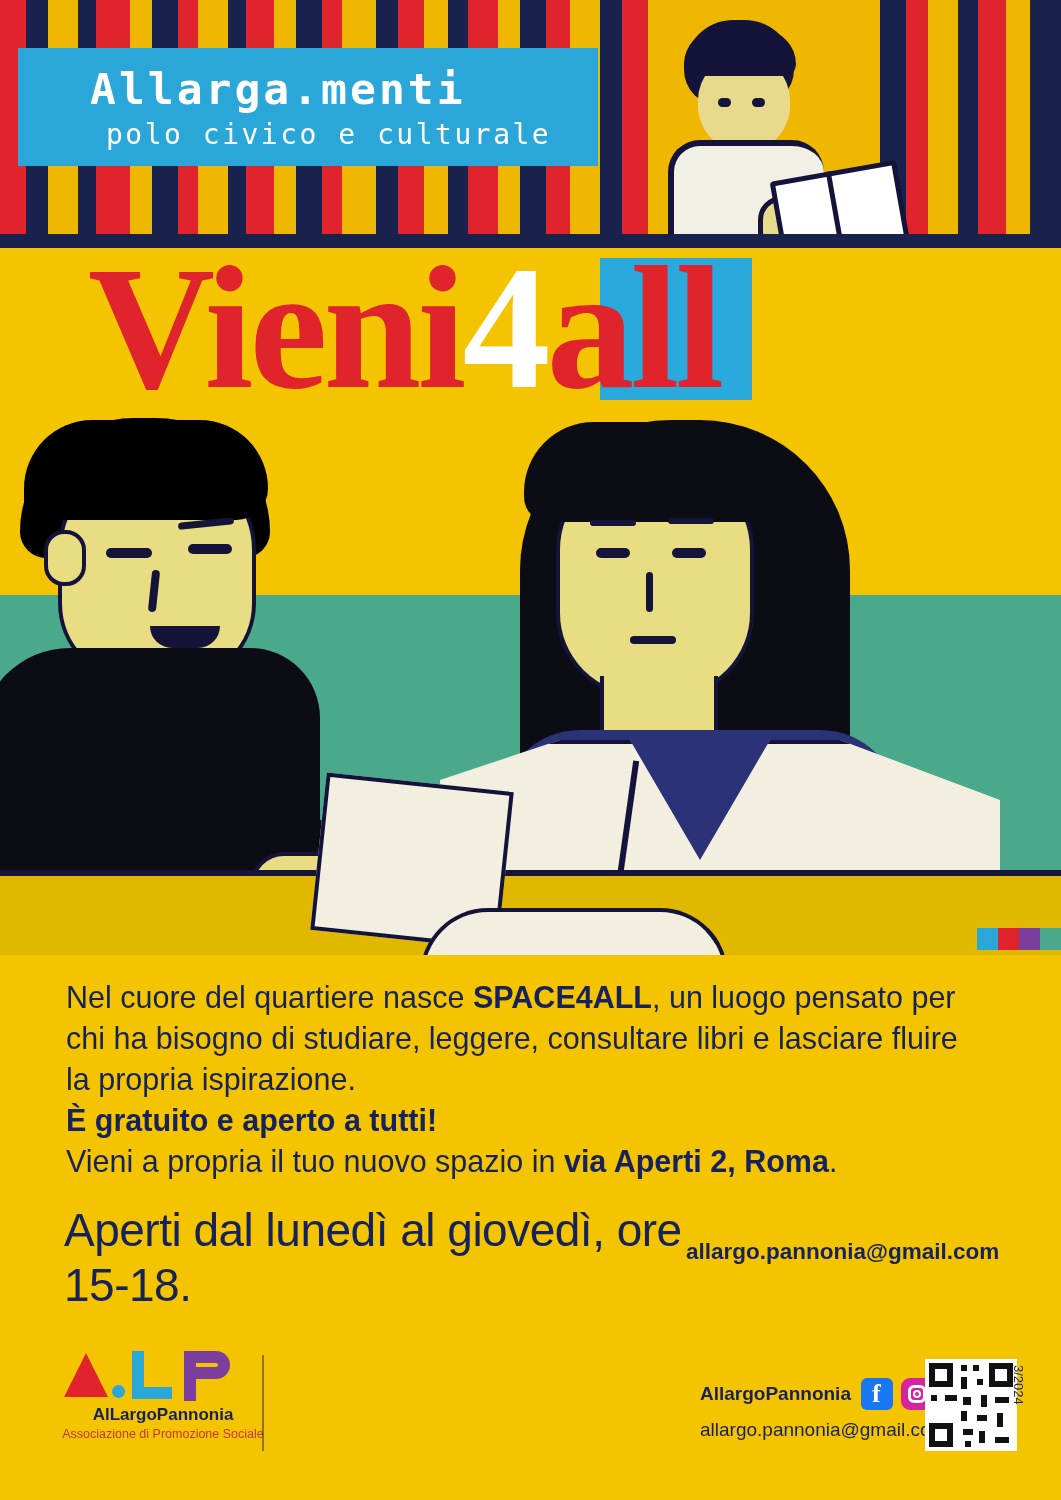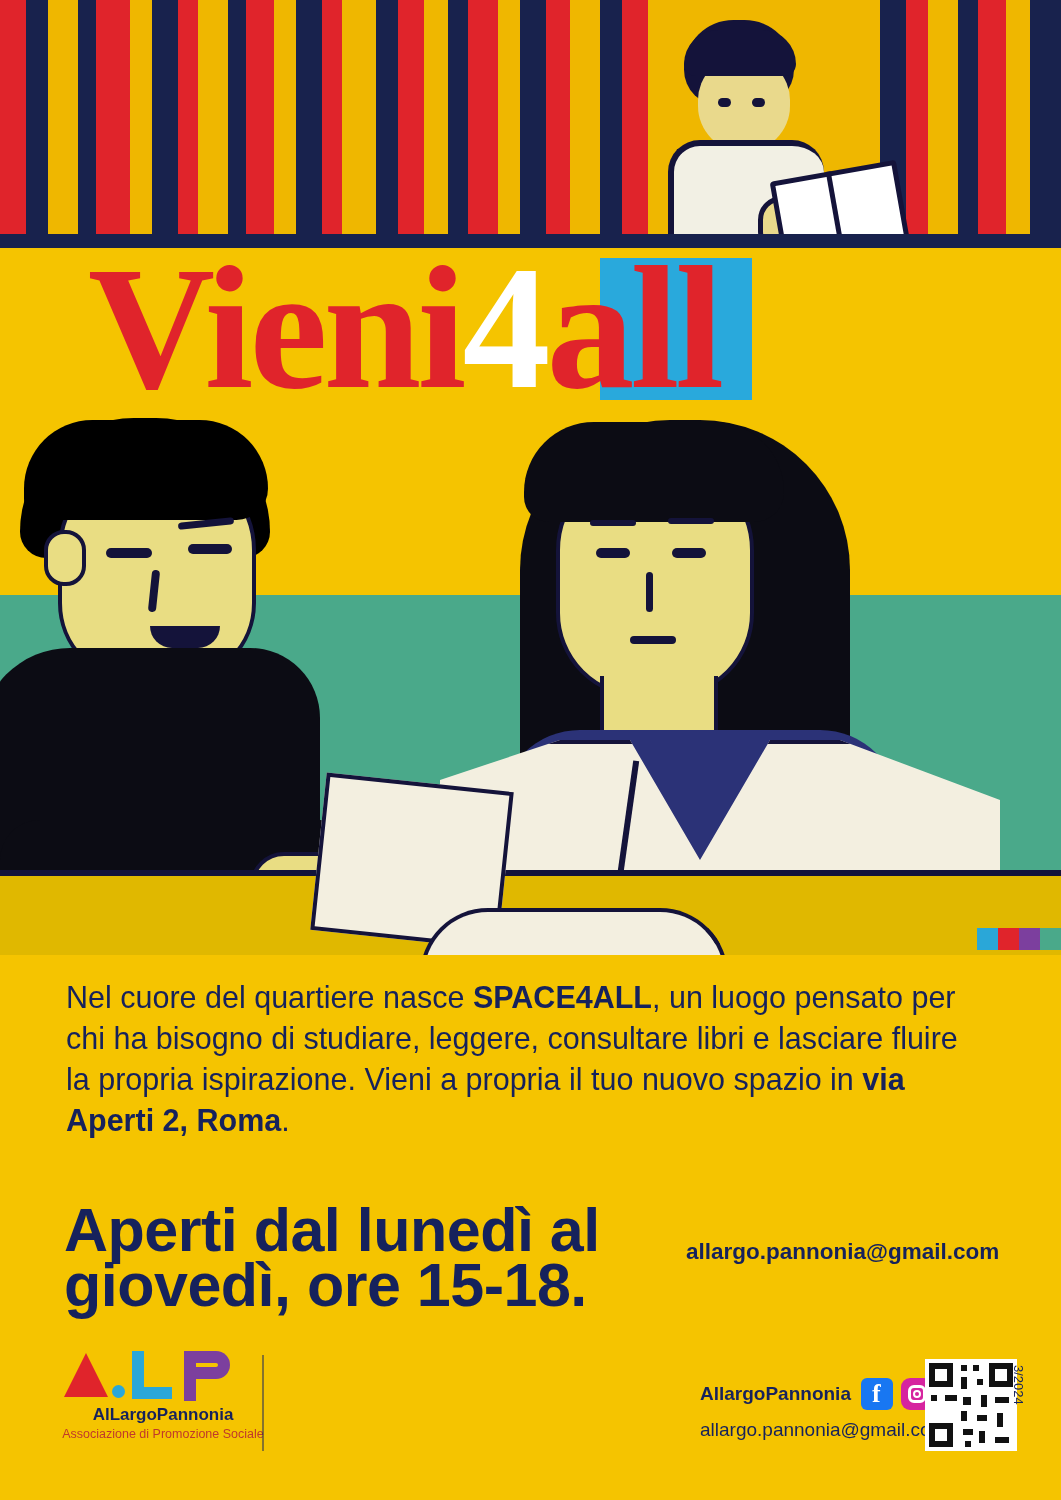--- a/index.html
+++ b/index.html
@@ -140,21 +140,21 @@
     position:absolute;left:0;top:955px;width:1061px;height:380px;background:#f5c400;
   }
   .para{
     position:absolute;left:66px;top:22px;width:900px;
     color:#16225c;font-size:30.5px;line-height:41px;
   }
   .para b{font-weight:bold;}
   .para .free{display:block;font-weight:bold;}
   .hours{
     position:absolute;left:64px;top:248px;width:620px;
-    color:#16225c;font-weight:bold;font-size:61px;line-height:55px;
+    color:#16225c;font-weight:normal;font-size:46px;line-height:55px;
     letter-spacing:-0.5px;
   }
   .info{
     position:absolute;left:686px;top:282px;width:360px;
     color:#16225c;font-weight:bold;font-size:22.5px;line-height:30px;
   }
 
   
   .footer{
     position:absolute;left:0;top:1335px;width:1061px;height:165px;background:#f5c400;
@@ -257,20 +257,24 @@
       <div class="eye l"></div>
       <div class="eye r"></div>
       <div class="body"></div>
       <div class="arm"></div>
       <div class="book"></div>
     </div>
 
     <div class="shelfline"></div>
   </div>
 
+  <div class="badge">
+    <div class="t1">Allarga.menti</div>
+    <div class="t2">polo civico e culturale</div>
+  </div>
 
   <div class="headline">
     <div class="cyanbox"></div>
     <div class="word"><span>Vieni</span><span class="four">4</span><span>all</span></div>
   </div>
 
   <div class="illo">
     <div class="wall"></div>
 
     <div class="p1">
@@ -313,20 +317,21 @@
       <span style="background:#2aa7d8;"></span>
       <span style="background:#e0242b;"></span>
       <span style="background:#7c3f9e;"></span>
       <span style="background:#4aa98a;"></span>
     </div>
   </div>
 
   <div class="body-area">
     <div class="para">
       <span>Nel cuore del quartiere nasce </span><b>SPACE4ALL</b><span>, un luogo pensato per chi ha bisogno di studiare, leggere, consultare libri e lasciare fluire la propria ispirazione.</span>
+      <span class="free">È gratuito e aperto a tutti!</span>
       <span>Vieni a propria il tuo nuovo spazio in </span><b>via Aperti 2, Roma</b><span>.</span>
     </div>
 
     <div class="hours">Aperti dal lunedì al giovedì, ore 15-18.</div>
 
     <div class="info">
       <div>allargo.pannonia@gmail.com</div>
     </div>
   </div>
 

